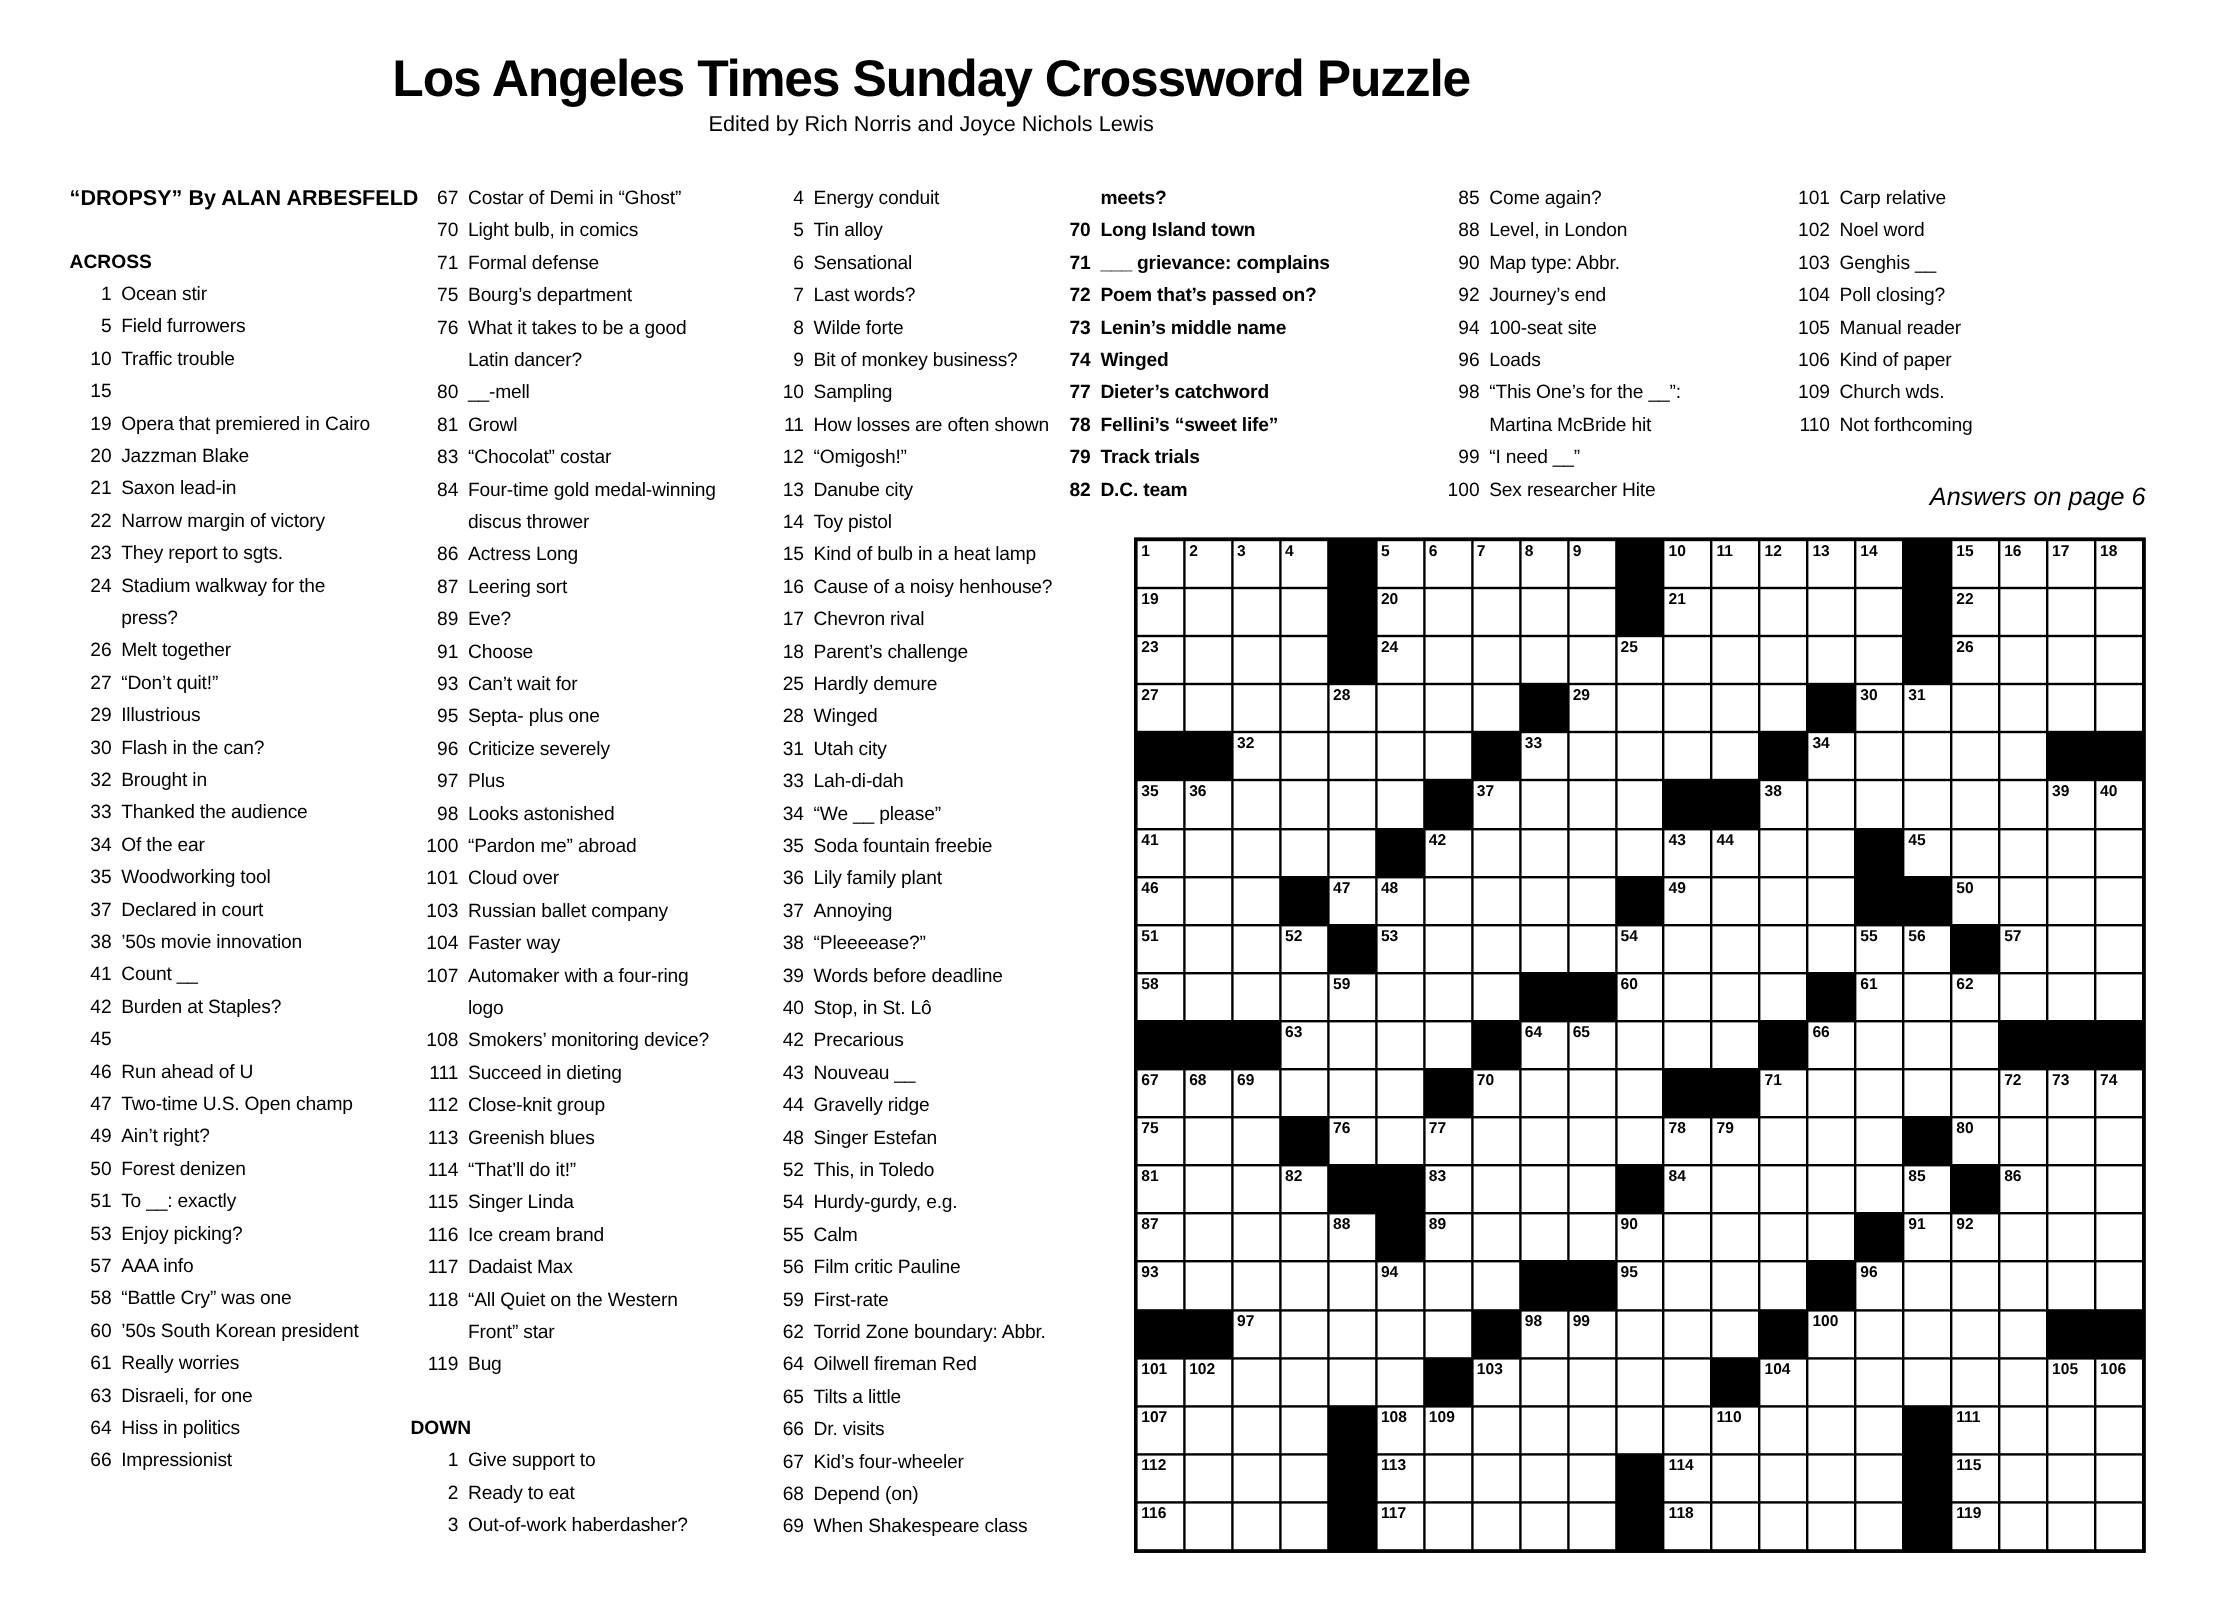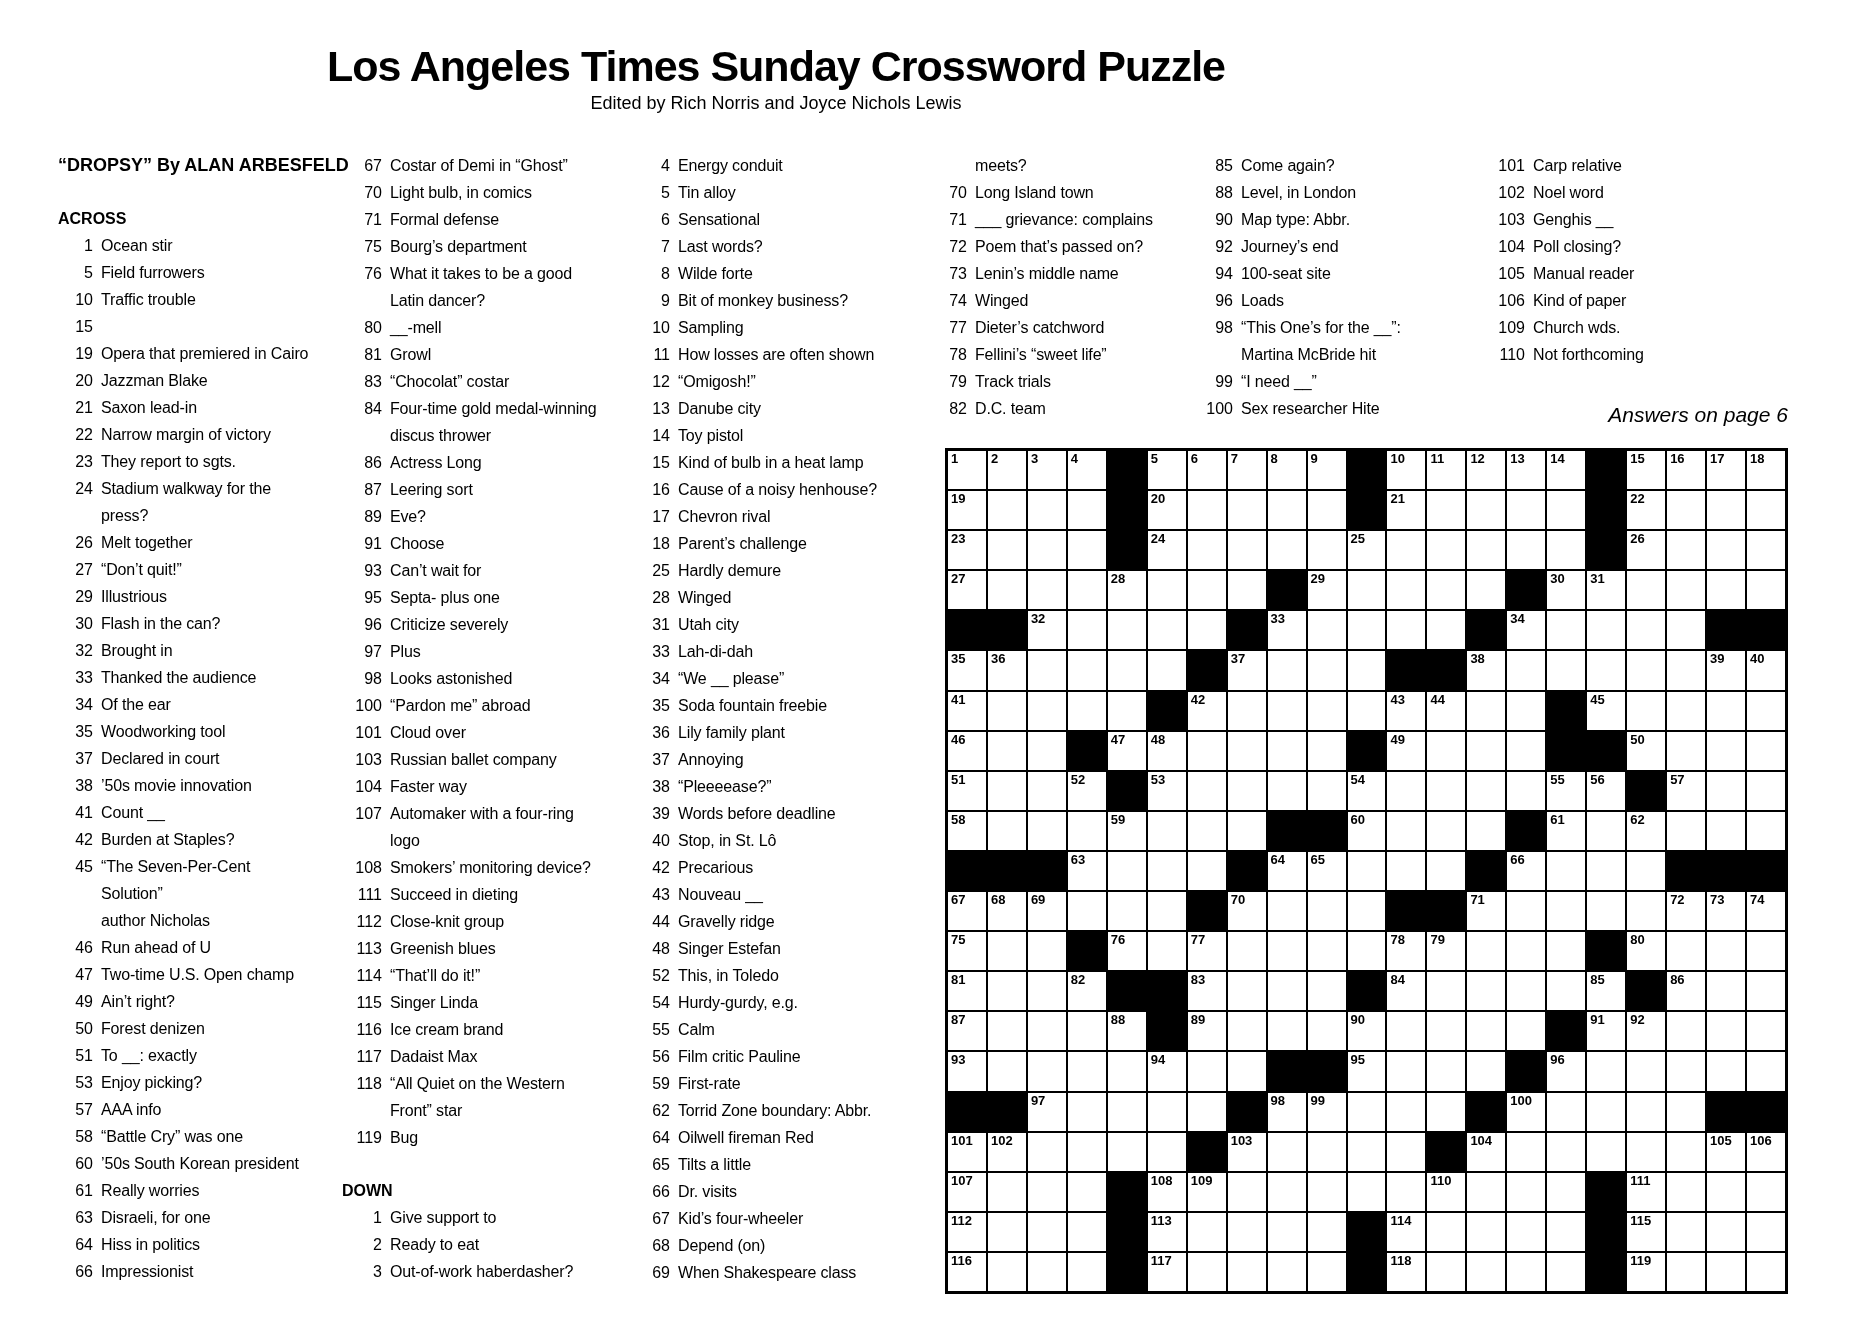--- a/index.html
+++ b/index.html
@@ -5,21 +5,21 @@
   html,body{margin:0;padding:0;background:#fff;}
   .page{position:relative;width:1864px;height:1342px;background:#ffffff;
         font-family:"Liberation Sans",sans-serif;color:#000;overflow:hidden;}
   .title-block{position:absolute;left:0;top:42px;width:1552px;text-align:center;}
   .title{font-size:43px;font-weight:bold;letter-spacing:-1px;}
   .subtitle{font-size:18px;margin-top:2px;}
   .clue-col{position:absolute;top:152px;font-size:16px;line-height:27px;}
   .col1{left:58px;width:258px;}
   .col2{left:342px;width:292px;}
   .col3{left:630px;width:276px;}
-  .col4{left:927px;width:292px;}
+  .col4{left:869px;width:292px;font-weight:bold;}
   .col5{left:1193px;width:300px;}
   .col6{left:1485px;width:300px;}
   .byline{font-weight:bold;font-size:18px;line-height:27px;white-space:nowrap;}
   .clue-header{font-weight:bold;font-size:16px;line-height:27px;margin-top:26px;}
   .clue-row{display:flex;align-items:flex-start;}
   .cn{width:40px;text-align:right;flex-shrink:0;}
   .col1 .cn{width:35px;}
   .ct{margin-left:8px;white-space:pre-line;letter-spacing:-0.15px;}
   .answers-note{position:absolute;top:403px;left:1485px;width:303px;text-align:right;
                 font-weight:normal;font-style:italic;font-size:21px;}
@@ -127,22 +127,20 @@
         <div class="clue-row">
           <span class="cn">41</span>
           <span class="ct">Count __</span>
         </div>
         <div class="clue-row">
           <span class="cn">42</span>
           <span class="ct">Burden at Staples?</span>
         </div>
         <div class="clue-row">
           <span class="cn">45</span>
-          <span class="ct">“The Seven-Per-Cent Solution”
-author Nicholas</span>
         </div>
         <div class="clue-row">
           <span class="cn">46</span>
           <span class="ct">Run ahead of U</span>
         </div>
         <div class="clue-row">
           <span class="cn">47</span>
           <span class="ct">Two-time U.S. Open champ</span>
         </div>
         <div class="clue-row">

